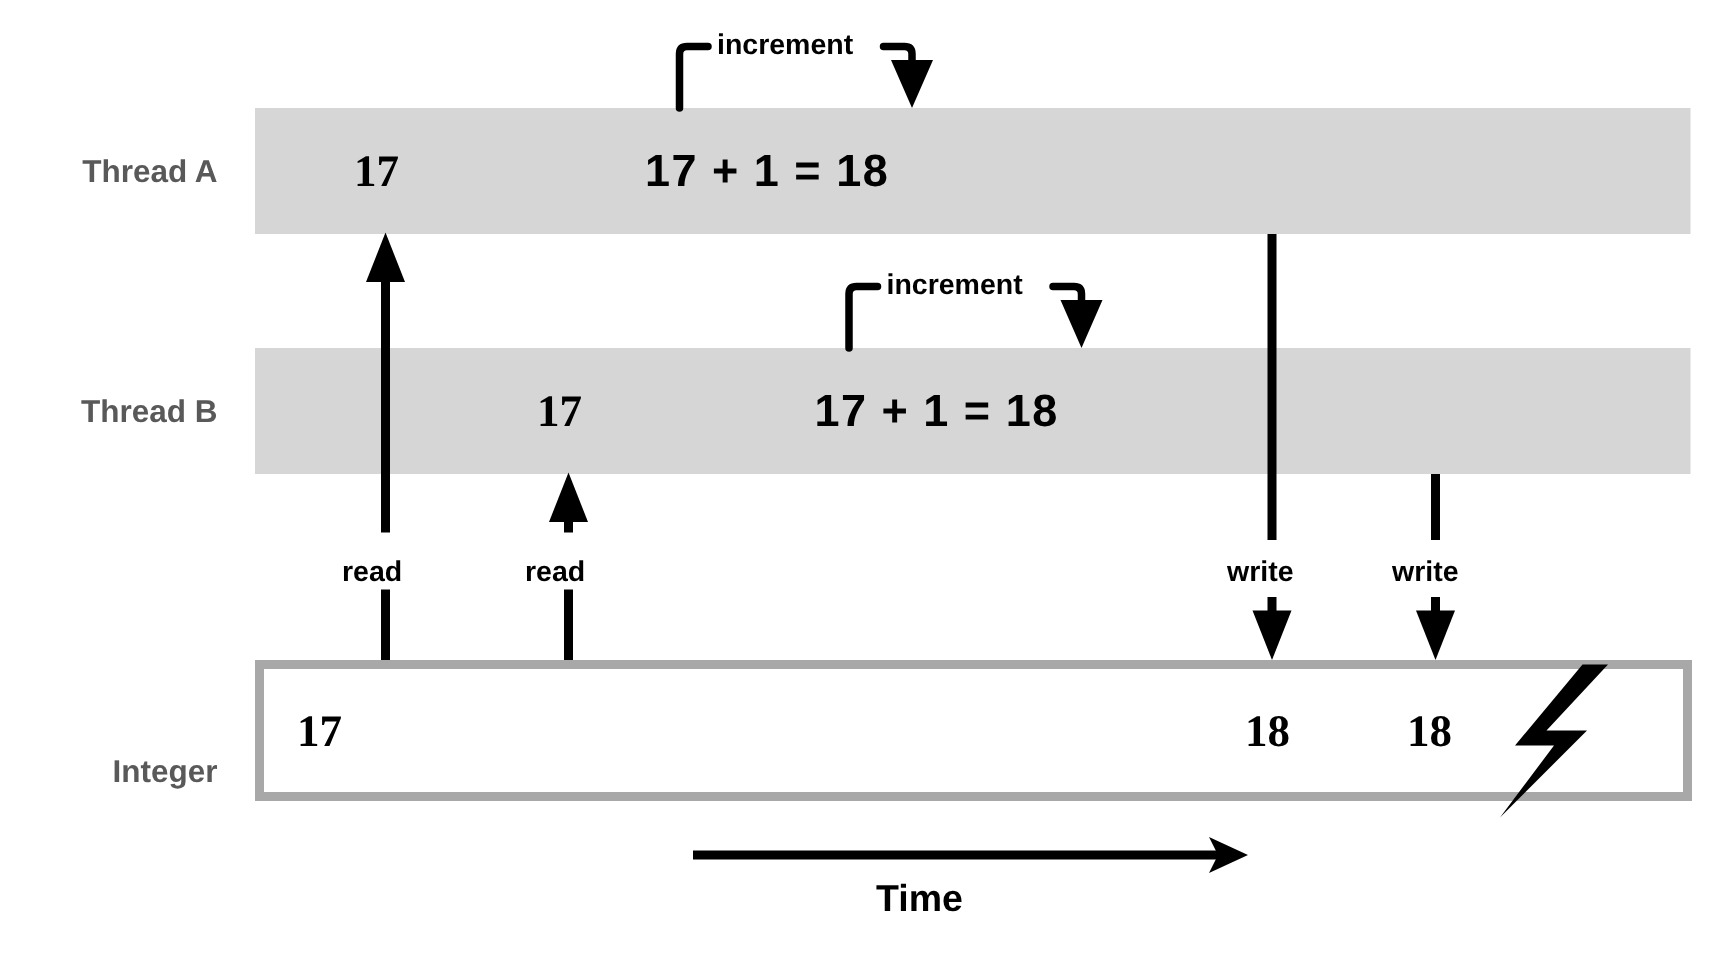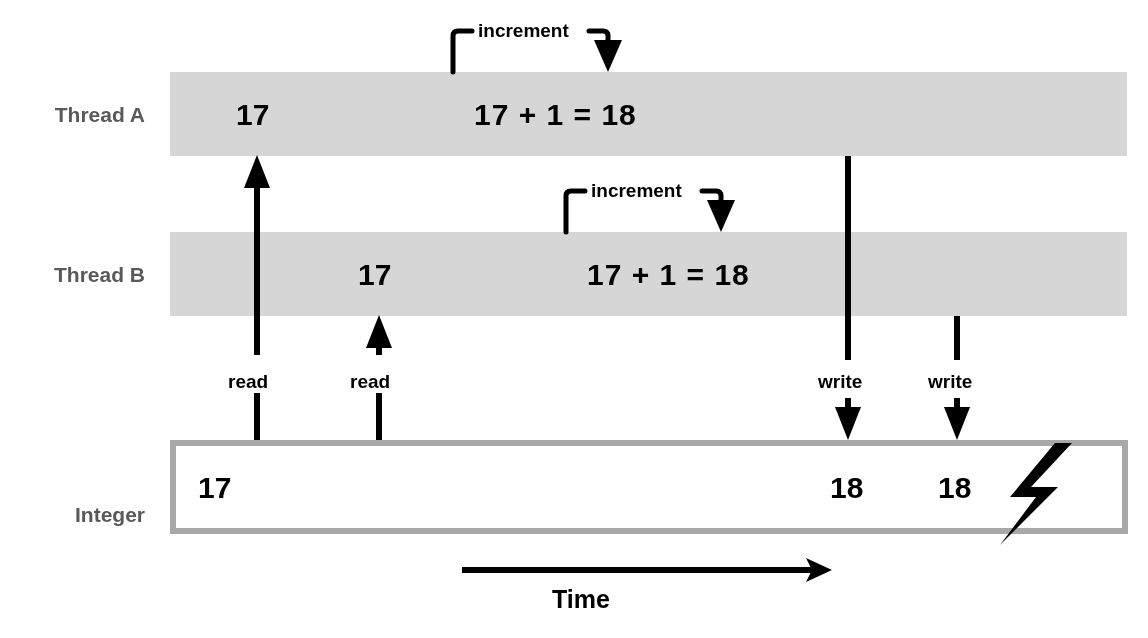--- a/index.html
+++ b/index.html
@@ -29,29 +29,29 @@
     letter-spacing: 0px;
     white-space: nowrap;
     text-align: right;
   }
   .val {
     position: absolute;
     color: #000000;
     font-weight: bold;
     font-size: 30px;
     white-space: nowrap;
+    font-family: Liberation Serif, serif;
   }
   .eq {
     position: absolute;
     color: #000000;
     font-weight: bold;
     font-size: 30px;
     white-space: nowrap;
     letter-spacing: 1px;
-    margin-left: 44px;
   }
   .smalltext {
     position: absolute;
     color: #000000;
     font-weight: bold;
     font-size: 19px;
     white-space: nowrap;
   }
   .timelabel {
     position: absolute;
@@ -101,21 +101,21 @@
   <div class="val" style="left:938px; top:471px;">18</div>
 
   <div class="smalltext" style="left:478px; top:20px;">increment</div>
   <div class="smalltext" style="left:591px; top:180px;">increment</div>
 
   <div class="smalltext" style="left:228px; top:371px;">read</div>
   <div class="smalltext" style="left:350px; top:371px;">read</div>
   <div class="smalltext" style="left:818px; top:371px;">write</div>
   <div class="smalltext" style="left:928px; top:371px;">write</div>
 
-  <div class="timelabel" style="left:552px; top:585px;">Time</div>
+  <div class="timelabel" style="left:584px; top:585px;">Time</div>
 
   <svg class="overlay" viewBox="0 0 1148 638">
 
     <g>
       <line x1="257" y1="440" x2="257" y2="393" stroke="#000" stroke-width="6"></line>
 
       <line x1="257" y1="355" x2="257" y2="176" stroke="#000" stroke-width="6"></line>
       <polygon points="257,155 244,188 270,188" fill="#000"></polygon>
     </g>
 

